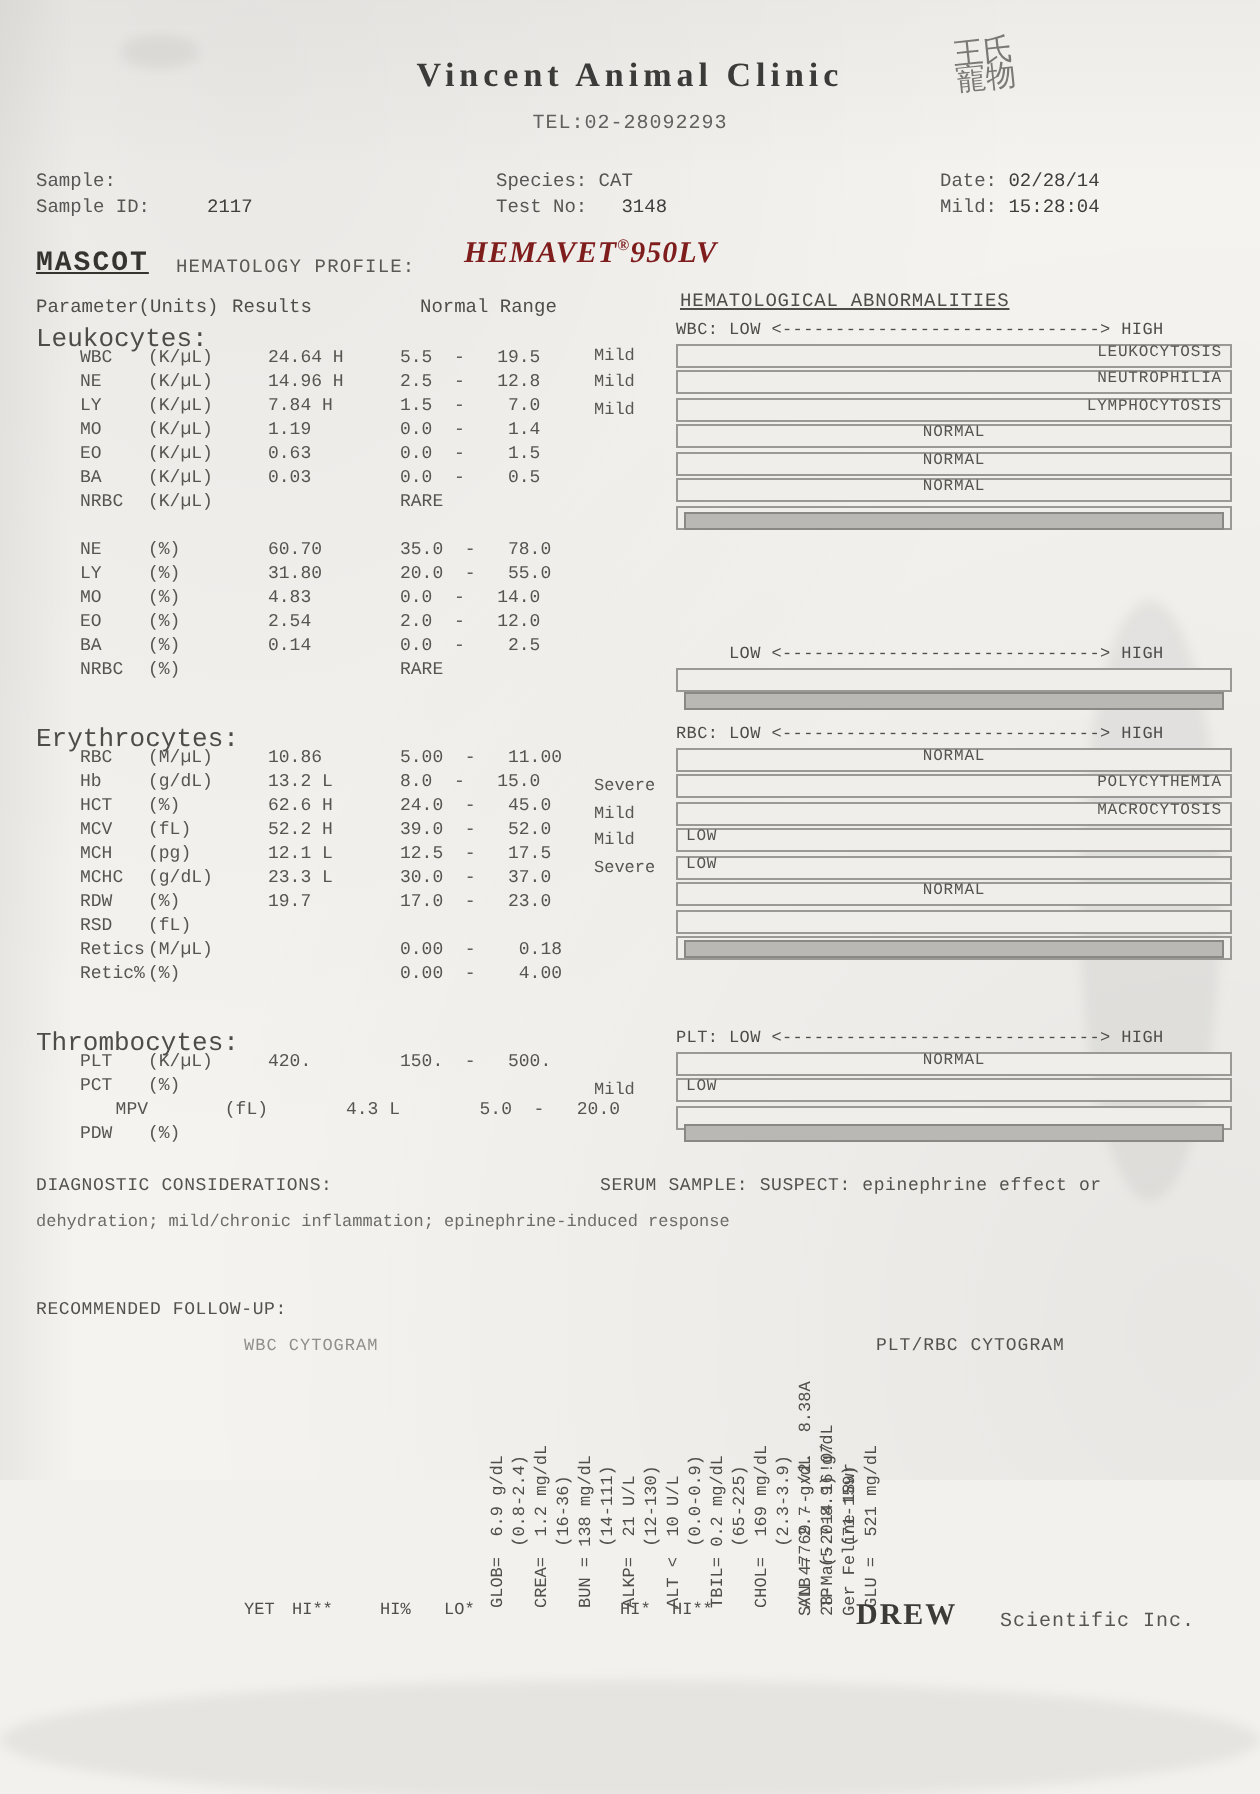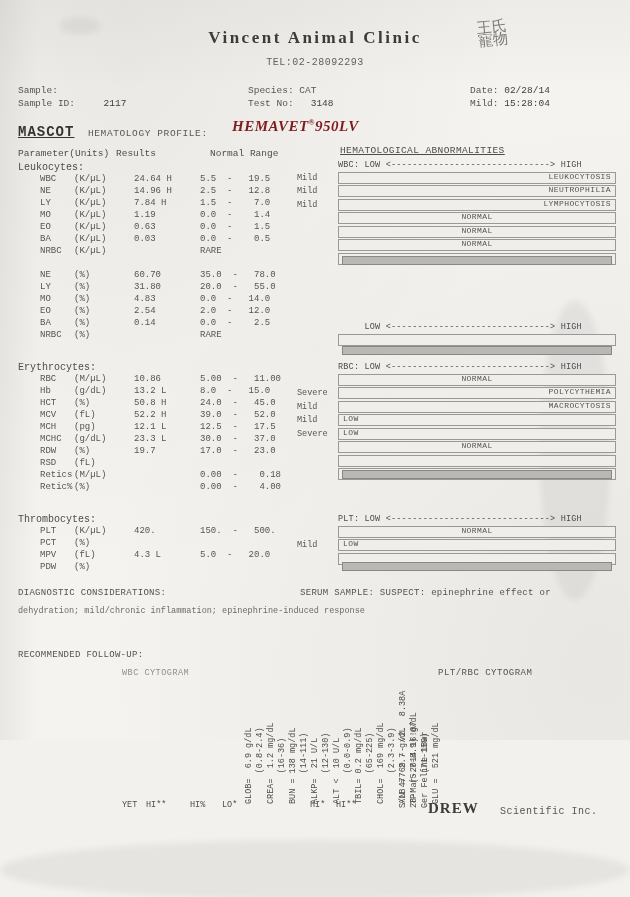--- a/index.html
+++ b/index.html
@@ -56,21 +56,21 @@
     font-family:"Liberation Serif", serif;font-weight:bold;font-size:15px;letter-spacing:.5px;color:#7f1d1d;font-style:italic;
   }
   .hemavet sup{font-size:8px;vertical-align:super;}
 
   .colhdr{position:absolute;font-size:9.5px;color:#4e4d4a;}
   #ch-param{top:148px;left:18px;}
   #ch-results{top:148px;left:116px;}
   #ch-range{top:148px;left:210px;}
   #ch-abn{top:145px;left:340px;letter-spacing:.4px;text-decoration:underline;}
 
-  .sectlabel{position:absolute;font-size:10px;color:#4d4c49;}
+  .sectlabel{position:absolute;font-size:13px;color:#4d4c49;}
 
   
   .prow{position:absolute;font-size:9px;color:#56554f;white-space:pre;}
   .prow .nm{display:inline-block;width:34px;}
   .prow .un{display:inline-block;width:60px;}
   .prow .rs{display:inline-block;width:66px;}
   .prow .rg{display:inline-block;width:110px;}
 
   
   .panel{position:absolute;left:338px;width:278px;}
@@ -189,33 +189,33 @@
   <div class="prow" style="top:270px;left:40px;"><span class="nm">NE</span><span class="un">(%)</span><span class="rs">60.70</span><span class="rg">35.0  -   78.0</span></div>
   <div class="prow" style="top:282px;left:40px;"><span class="nm">LY</span><span class="un">(%)</span><span class="rs">31.80</span><span class="rg">20.0  -   55.0</span></div>
   <div class="prow" style="top:294px;left:40px;"><span class="nm">MO</span><span class="un">(%)</span><span class="rs">4.83</span><span class="rg">0.0  -   14.0</span></div>
   <div class="prow" style="top:306px;left:40px;"><span class="nm">EO</span><span class="un">(%)</span><span class="rs">2.54</span><span class="rg">2.0  -   12.0</span></div>
   <div class="prow" style="top:318px;left:40px;"><span class="nm">BA</span><span class="un">(%)</span><span class="rs">0.14</span><span class="rg">0.0  -    2.5</span></div>
   <div class="prow" style="top:330px;left:40px;"><span class="nm">NRBC</span><span class="un">(%)</span><span class="rs"></span><span class="rg">RARE</span></div>
 
   <div class="sectlabel" style="top:362px;left:18px;">Erythrocytes:</div>
   <div class="prow" style="top:374px;left:40px;"><span class="nm">RBC</span><span class="un">(M/µL)</span><span class="rs">10.86</span><span class="rg">5.00  -   11.00</span></div>
   <div class="prow" style="top:386px;left:40px;"><span class="nm">Hb</span><span class="un">(g/dL)</span><span class="rs">13.2 L</span><span class="rg">8.0  -   15.0</span></div>
-  <div class="prow" style="top:398px;left:40px;"><span class="nm">HCT</span><span class="un">(%)</span><span class="rs">50.8 H</span><span class="rg">24.0  -   45.0</span></div>
+  <div class="prow" style="top:398px;left:40px;"><span class="nm">HCT</span><span class="un">(%)</span><span class="rs">62.6 H</span><span class="rg">24.0  -   45.0</span></div>
   <div class="prow" style="top:410px;left:40px;"><span class="nm">MCV</span><span class="un">(fL)</span><span class="rs">52.2 H</span><span class="rg">39.0  -   52.0</span></div>
   <div class="prow" style="top:422px;left:40px;"><span class="nm">MCH</span><span class="un">(pg)</span><span class="rs">12.1 L</span><span class="rg">12.5  -   17.5</span></div>
   <div class="prow" style="top:434px;left:40px;"><span class="nm">MCHC</span><span class="un">(g/dL)</span><span class="rs">23.3 L</span><span class="rg">30.0  -   37.0</span></div>
   <div class="prow" style="top:446px;left:40px;"><span class="nm">RDW</span><span class="un">(%)</span><span class="rs">19.7</span><span class="rg">17.0  -   23.0</span></div>
   <div class="prow" style="top:458px;left:40px;"><span class="nm">RSD</span><span class="un">(fL)</span><span class="rs"></span><span class="rg"></span></div>
   <div class="prow" style="top:470px;left:40px;"><span class="nm">Retics</span><span class="un">(M/µL)</span><span class="rs"></span><span class="rg">0.00  -    0.18</span></div>
   <div class="prow" style="top:482px;left:40px;"><span class="nm">Retic%</span><span class="un">(%)</span><span class="rs"></span><span class="rg">0.00  -    4.00</span></div>
 
   <div class="sectlabel" style="top:514px;left:18px;">Thrombocytes:</div>
   <div class="prow" style="top:526px;left:40px;"><span class="nm">PLT</span><span class="un">(K/µL)</span><span class="rs">420.</span><span class="rg">150.  -   500.</span></div>
   <div class="prow" style="top:538px;left:40px;"><span class="nm">PCT</span><span class="un">(%)</span><span class="rs"></span><span class="rg"></span></div>
-  <div class="prow" style="top:550px;left:40px;"><span class="nm">MPV</span><span class="un">(fL)</span><span class="rs">4.3 L</span><span class="rg">5.0  -   20.0</span></div>
+  <div class="prow" style="top:550px;left:40px;text-align:right;"><span class="nm">MPV</span><span class="un">(fL)</span><span class="rs">4.3 L</span><span class="rg">5.0  -   20.0</span></div>
   <div class="prow" style="top:562px;left:40px;"><span class="nm">PDW</span><span class="un">(%)</span><span class="rs"></span><span class="rg"></span></div>
 
   <div class="panel" style="top:160px;">
     <div class="scaleline">WBC: LOW &lt;------------------------------&gt; HIGH</div>
     <div class="bar lbl-right">
         <span class="sev">Mild</span>
         <span class="lbl">LEUKOCYTOSIS</span>
       </div>
     <div class="bar lbl-right">
         <span class="sev">Mild</span>

